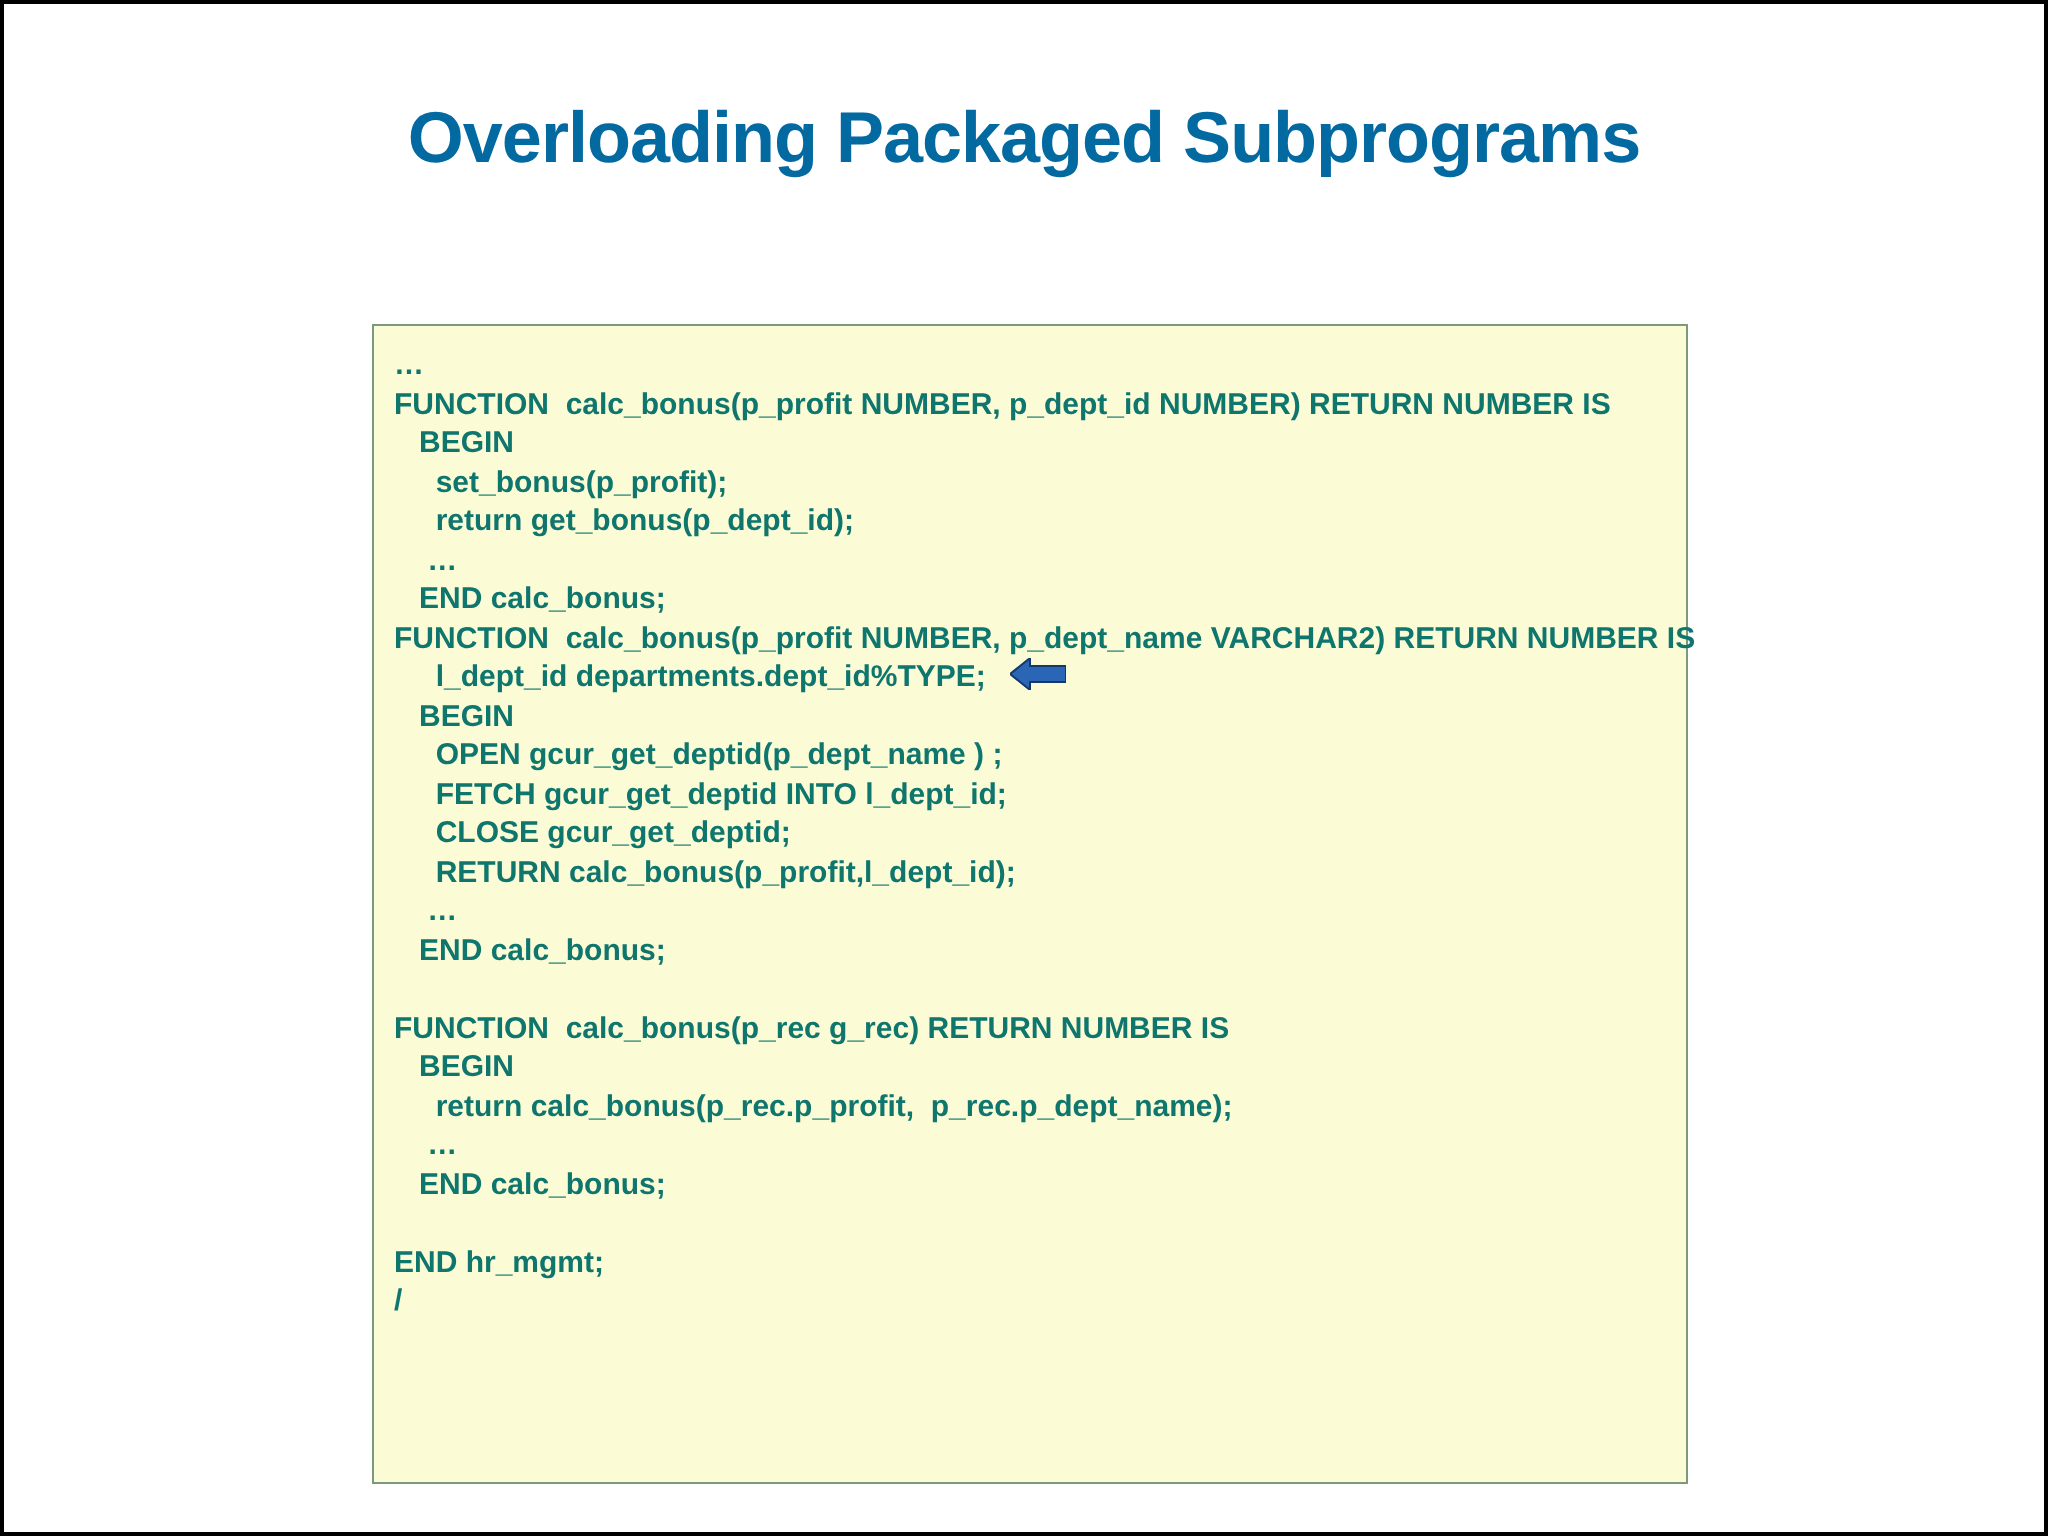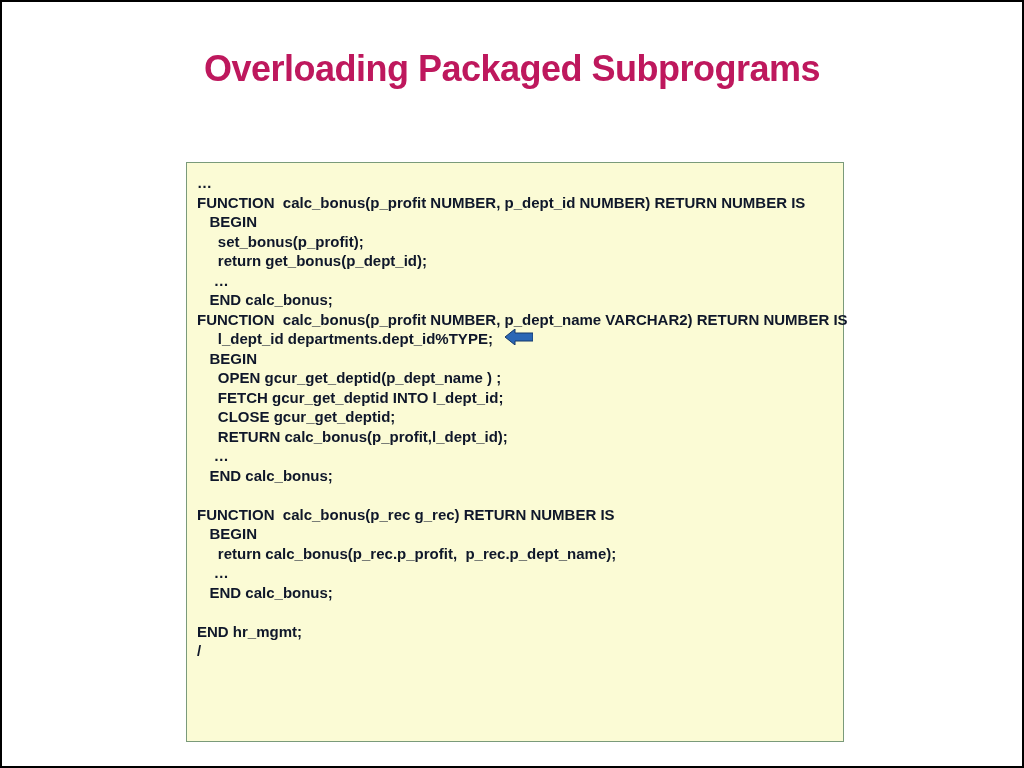--- a/index.html
+++ b/index.html
@@ -20,39 +20,39 @@
     position: relative;
   }
   .title {
     position: absolute;
     top: 46px;
     left: 0;
     width: 100%;
     text-align: center;
     font-size: 36px;
     font-weight: 700;
-    color: #be185d;
+    color: #0369a1;
     letter-spacing: -0.5px;
   }
   .code-box {
     position: absolute;
     left: 184px;
     top: 160px;
     width: 658px;
     height: 580px;
     background: #fbfbd5;
     border: 1px solid #7a9a7a;
     box-sizing: border-box;
     padding: 10px 10px;
   }
   .code {
     font-family: "Myriad Pro", "Segoe UI", "Helvetica Neue", Arial, sans-serif;
     font-size: 15px;
     line-height: 19.5px;
-    color: #0f172a;
+    color: #0f766e;
     font-weight: 700;
     white-space: pre;
   }
   .arrow {
     position: absolute;
     display: inline-block;
   }
   .arrow svg {
     display: block;
   }

